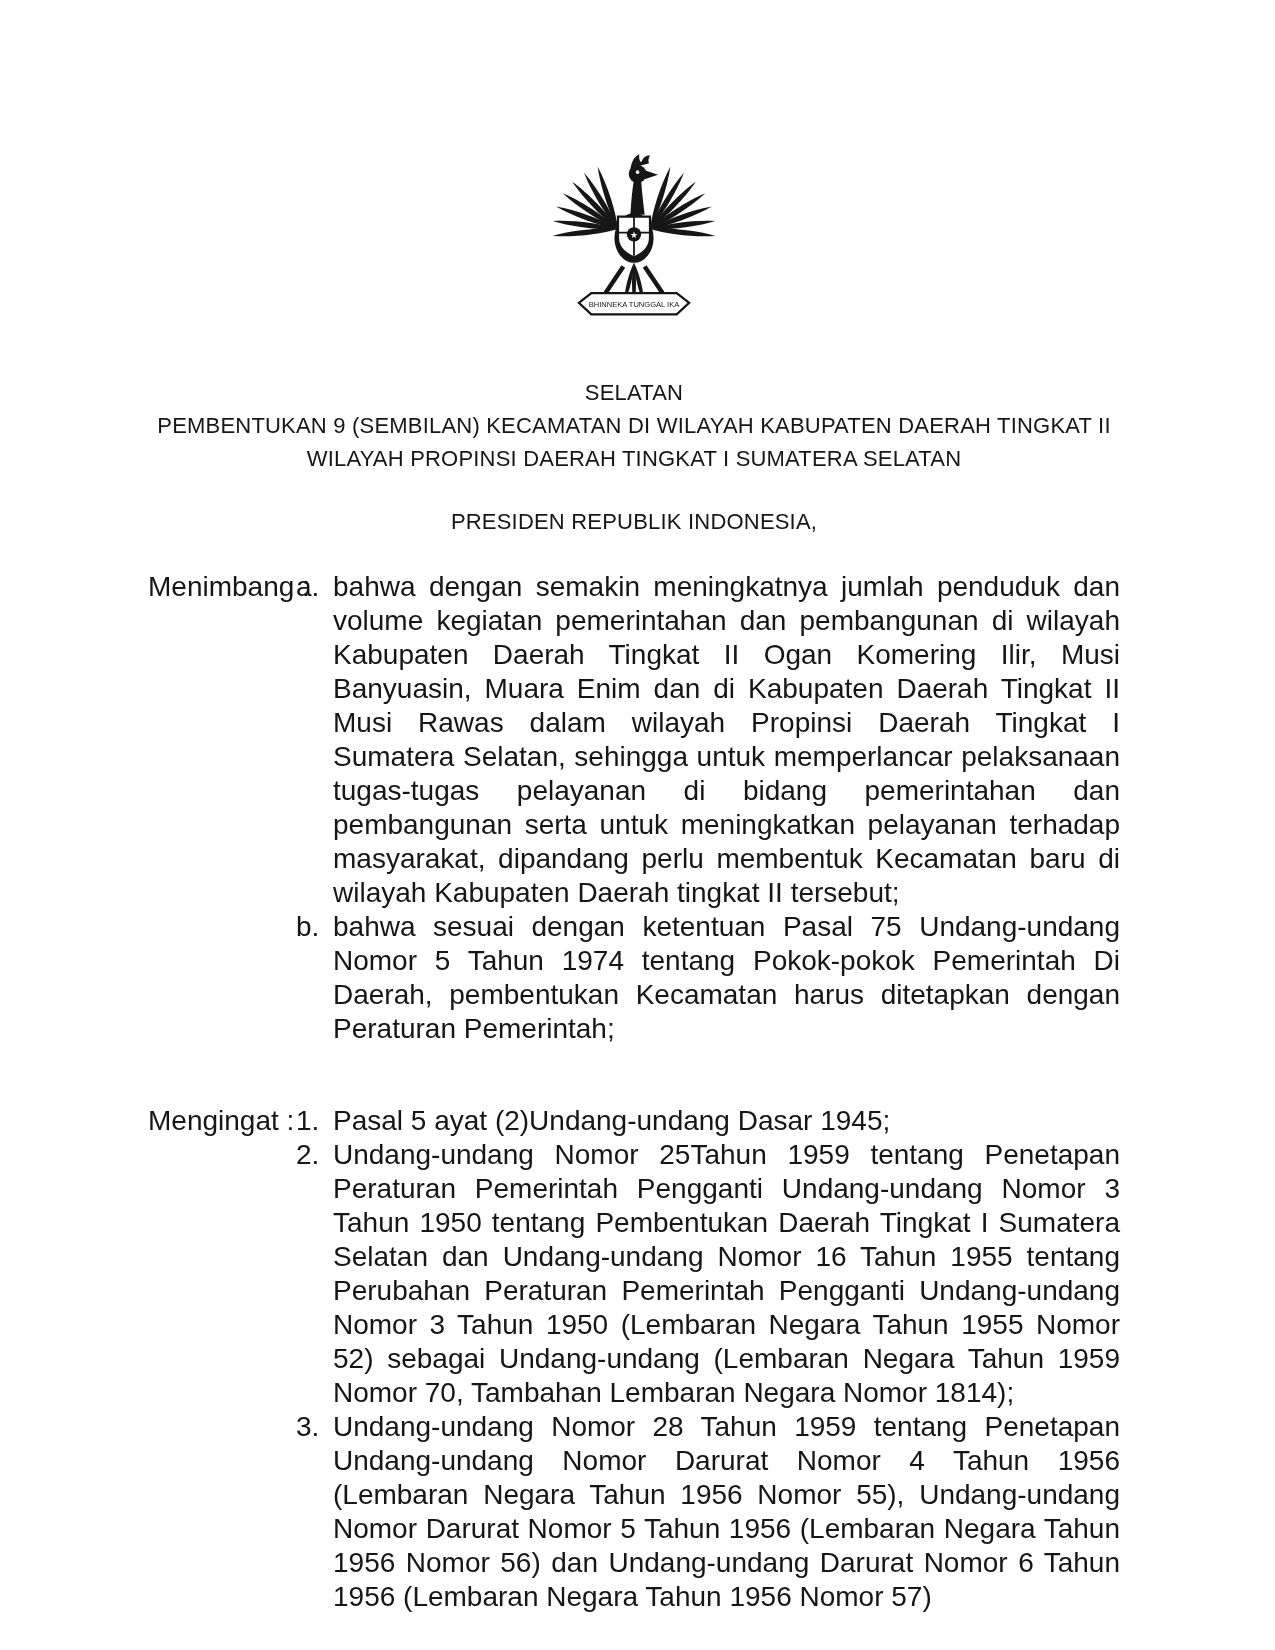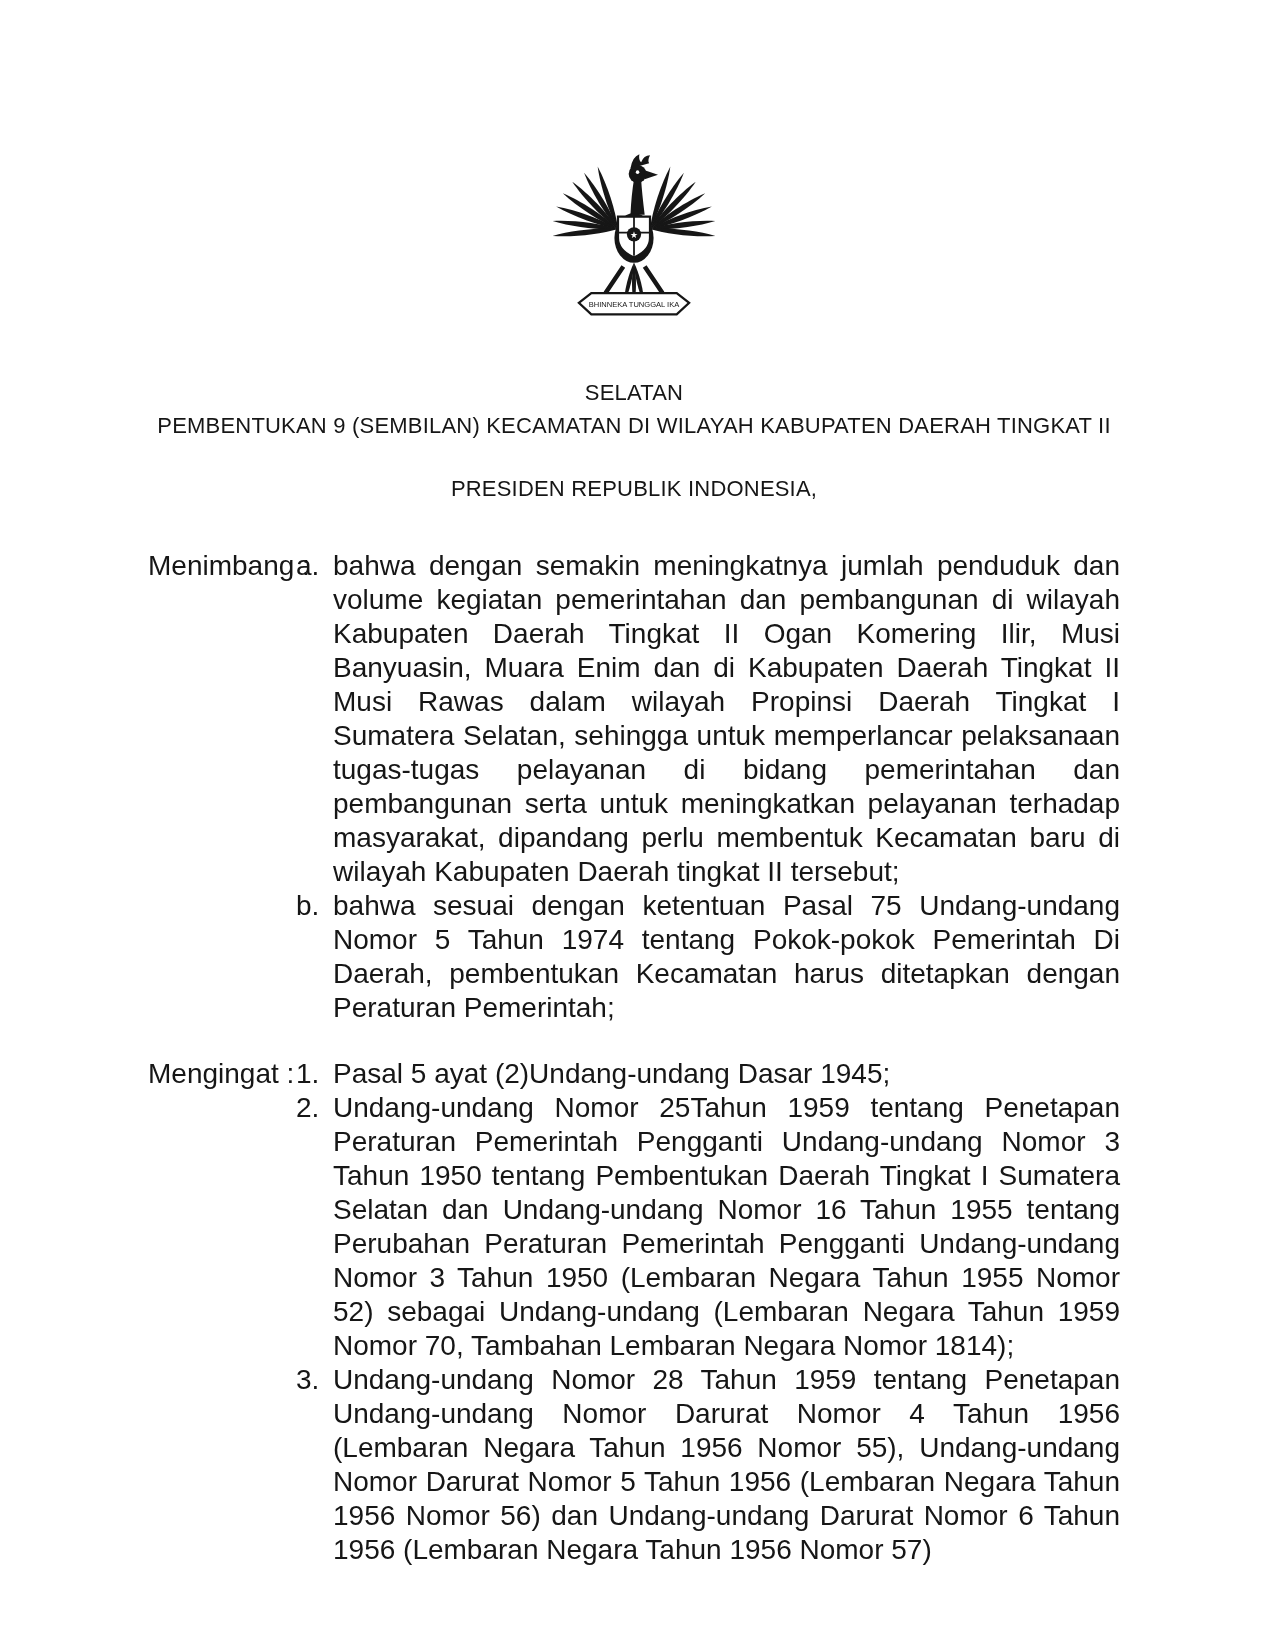--- a/index.html
+++ b/index.html
@@ -23,31 +23,31 @@
     text-align: center;
     font-size: 22px;
     line-height: 33px;
     font-weight: 400;
     letter-spacing: 0.2px;
   }
   .presiden {
     text-align: center;
     font-size: 22px;
     line-height: 33px;
-    margin: 30px 0 44px;
+    margin: 30px 0 32px;
     letter-spacing: 0.2px;
   }
 
   .clause {
     display: grid;
     grid-template-columns: 148px 1fr;
     font-size: 28px;
     line-height: 34px;
   }
-  .clause + .clause { margin-top: 32px; }
+  .clause + .clause { margin-top: 58px; }
   .clause-label { white-space: nowrap; }
   .clause-items { display: block; }
   .clause-item {
     display: grid;
     grid-template-columns: 37px 1fr;
     align-items: start;
   }
   .clause-item .marker { }
   .clause-item .itext {
     text-align: justify;
@@ -115,20 +115,21 @@
       <g>
         <path d="M38,191 L52,180 L148,180 L162,191 L148,204 L52,204 Z" fill="#ffffff" stroke="#161616" stroke-width="2.5"></path>
         <text x="100" y="196" font-size="8.5" text-anchor="middle" fill="#161616">BHINNEKA TUNGGAL IKA</text>
       </g>
     </svg>
   </div>
 
   <div class="title-block">
     <div>SELATAN</div>
     <div>PEMBENTUKAN 9 (SEMBILAN) KECAMATAN DI WILAYAH KABUPATEN DAERAH TINGKAT II</div>
+    <div>WILAYAH PROPINSI DAERAH TINGKAT I SUMATERA SELATAN</div>
   </div>
 
   <div class="presiden">PRESIDEN REPUBLIK INDONESIA,</div>
 
   <section class="clause">
     <div class="clause-label">Menimbang :</div>
     <div class="clause-items">
       <div class="clause-item">
         <span class="marker">a.</span>
         <span class="itext">bahwa dengan semakin meningkatnya jumlah penduduk dan volume kegiatan pemerintahan dan pembangunan di wilayah Kabupaten Daerah Tingkat II Ogan Komering Ilir, Musi Banyuasin, Muara Enim dan di Kabupaten Daerah Tingkat II Musi Rawas dalam wilayah Propinsi Daerah Tingkat I Sumatera Selatan, sehingga untuk memperlancar pelaksanaan tugas-tugas pelayanan di bidang pemerintahan dan pembangunan serta untuk meningkatkan pelayanan terhadap masyarakat, dipandang perlu membentuk Kecamatan baru di wilayah Kabupaten Daerah tingkat II tersebut;</span>

